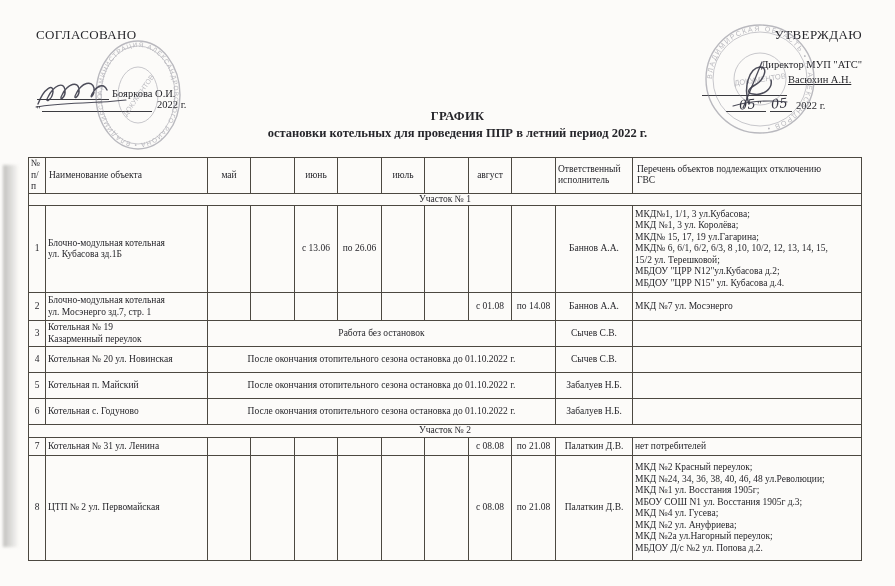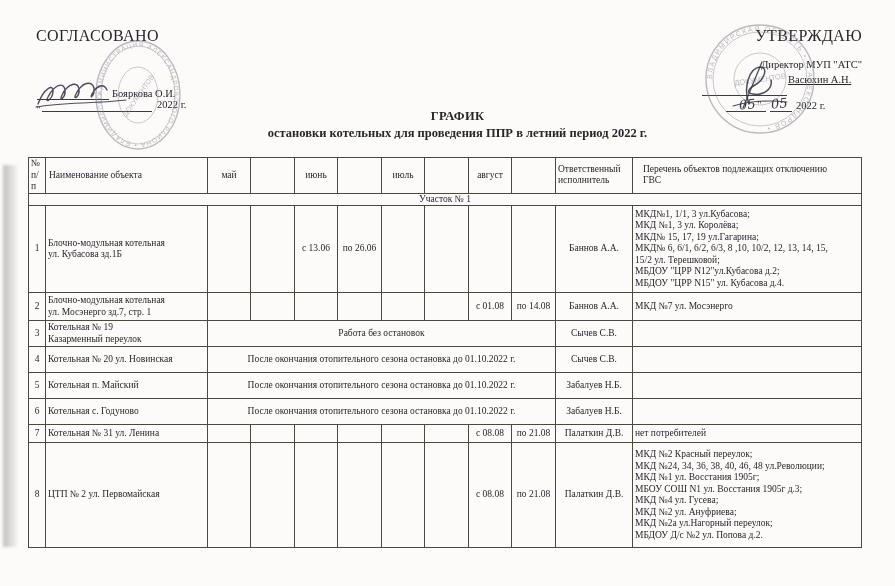--- a/index.html
+++ b/index.html
@@ -11,21 +11,21 @@
   }
   .abs{position:absolute;}
   .ml{white-space:pre-line;}
   
   .edge-band{
     left:3px; top:165px; width:15px; height:382px;
     background:linear-gradient(to right, rgba(120,120,116,.45), rgba(190,190,186,.08));
     filter:blur(1.5px);
   }
   
-  .blk-title{font-size:16px; letter-spacing:.4px;}
+  .blk-title{font-size:13px; letter-spacing:.4px;}
   .blk-text{font-size:10.5px; line-height:15.5px;}
   .sig-line{border-bottom:1px solid #3b3b40; height:0;}
   .hand{
     font-family:"DejaVu Serif",serif; font-style:italic;
     font-size:13px; color:#33333e; display:inline-block; transform:rotate(-6deg);
   }
   .quote{font-size:11px;}
   
   .doc-title{left:10px; top:109px; width:895px; text-align:center;
     font-weight:bold; font-size:12.5px; letter-spacing:.3px;}
@@ -143,21 +143,21 @@
       <td class="hdr c-date">май</td>
       <td class="hdr c-date"></td>
       <td class="hdr c-date">июнь</td>
       <td class="hdr c-date"></td>
       <td class="hdr c-date">июль</td>
       <td class="hdr c-date"></td>
       <td class="hdr c-date">август</td>
       <td class="hdr c-date"></td>
       <td class="hdr ml" style="padding-left:2px">Ответственный
 исполнитель</td>
-      <td class="hdr ml" style="padding-left:10px">Перечень объектов подлежащих отключению
+      <td class="hdr ml" style="padding-left:4px">Перечень объектов подлежащих отключению
 ГВС</td>
     </tr>
 
     <tr style="height:12px">
       <td class="c-section" colspan="12">Участок № 1</td>
     </tr>
 
     <tr style="height:87px">
       <td class="c-num">1</td>
       <td class="c-name ml">Блочно-модульная котельная
@@ -222,20 +222,23 @@
     </tr>
 
     <tr style="height:26px">
       <td class="c-num">6</td>
       <td class="c-name">Котельная с. Годуново</td>
       <td class="c-merged" colspan="8">После окончания отопительного сезона остановка до 01.10.2022 г.</td>
       <td class="c-resp">Забалуев Н.Б.</td>
       <td class="c-list"></td>
     </tr>
 
+    <tr style="height:13px">
+      <td class="c-section" colspan="12">Участок № 2</td>
+    </tr>
 
     <tr style="height:18px">
       <td class="c-num">7</td>
       <td class="c-name">Котельная № 31 ул. Ленина</td>
       <td class="c-date"></td>
       <td class="c-date"></td>
       <td class="c-date"></td>
       <td class="c-date"></td>
       <td class="c-date"></td>
       <td class="c-date"></td>

